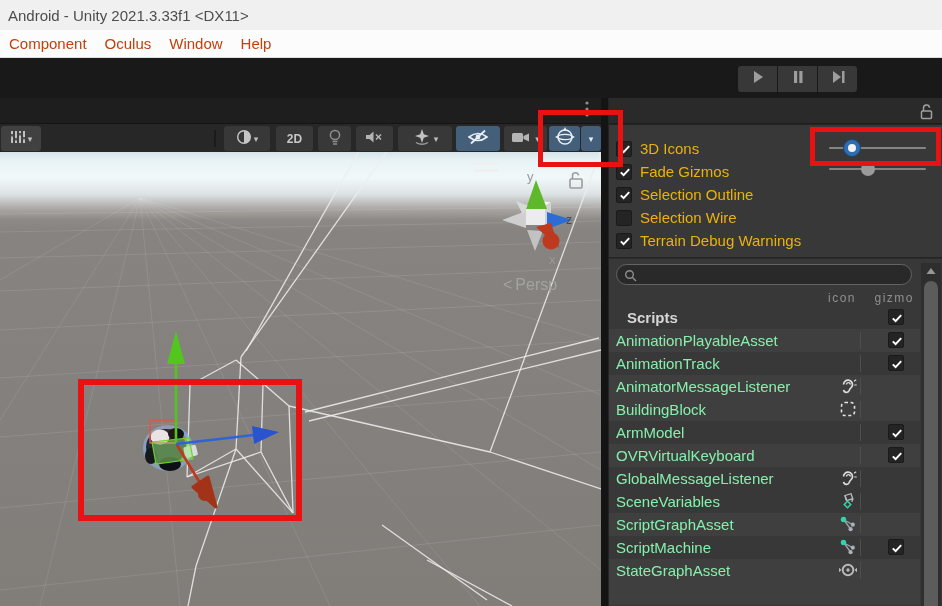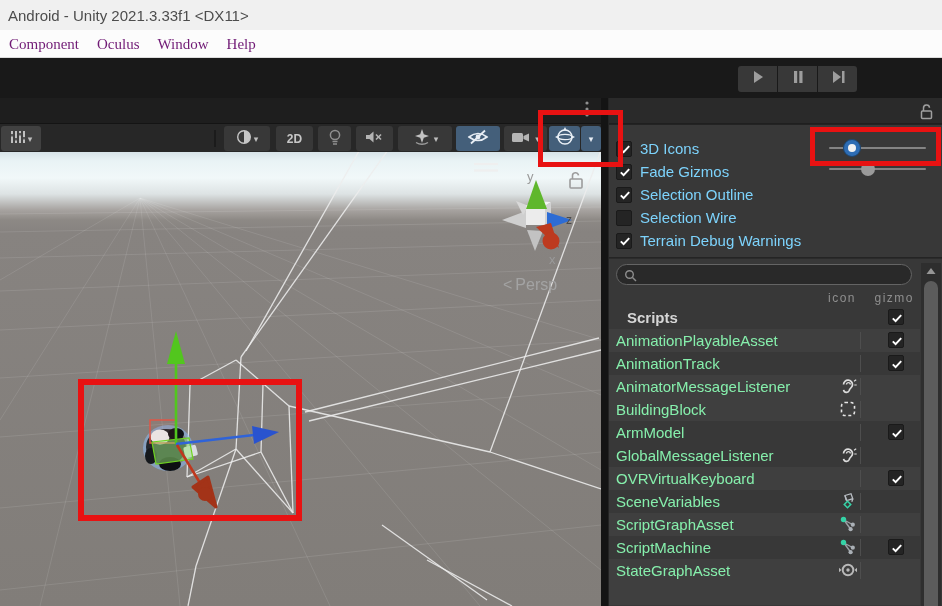--- a/index.html
+++ b/index.html
@@ -5,21 +5,21 @@
   :root { --red:#e81212; --blue:#445f7a; }
   * { margin:0; padding:0; box-sizing:border-box; }
   html,body { width:942px; height:606px; overflow:hidden; background:#1a1a1a;
               font-family:"Liberation Sans", sans-serif; }
   .app { position:relative; width:942px; height:606px; }
 
   
   .titlebar { height:30px; background:#f0f0f0; color:#4d4d4d; font-size:15px;
               display:flex; align-items:center; padding-left:8px; }
   .menubar  { height:28px; background:#fcfcfc; border-bottom:1px solid #dcdcdc;
-              display:flex; align-items:center; color:#701a75; font-size:15px;font-family:Liberation Serif, serif; }
+              display:flex; align-items:center; color:#c2410c; font-size:15px; }
   .menu-item { padding:0 9px; height:28px; line-height:28px; cursor:default; }
 
   
   .main-toolbar { position:relative; height:40px; background:#191919; }
   .playgroup { position:absolute; left:738px; top:8px; display:flex; gap:1px; }
   .pbtn { width:39px; height:26px; background:#383838; display:flex;
           align-items:center; justify-content:center; }
   .pbtn:first-child { border-radius:3px 0 0 3px; }
   .pbtn:last-child  { border-radius:0 3px 3px 0; }
 
@@ -58,21 +58,21 @@
   .lock { position:absolute; right:8px; top:5px; }
 
   
   .popup { position:absolute; left:0; top:26px; right:0; bottom:0;
            background:#383838; border-top:1px solid #232323; overflow:hidden; }
   .toggle-list { position:absolute; left:7px; top:12px; }
   .toggle-row { height:23px; display:flex; align-items:center; gap:8px; }
   .cb { width:16px; height:16px; background:#242424; border:1px solid #1a1a1a;
         border-radius:2px; flex:0 0 auto; }
   .cb svg { display:block; }
-  .toggle-label { font-size:15px; color:#7dd3fc; white-space:nowrap; }
+  .toggle-label { font-size:15px; color:#eab308; white-space:nowrap; }
 
   .track { position:absolute; left:220px; width:97px; height:2px;
            background:#848484; border-radius:1px; }
   #track1 { top:22px; } #track2 { top:43px; }
   #knob1 { position:absolute; top:14px; width:18px; height:18px;
            border-radius:50%; background:#2e6db4; border:1px solid #1d456f; }
   #knob1::after { content:""; position:absolute; left:4px; top:4px; width:8px;
            height:8px; border-radius:50%; background:#f2f2f2; }
   #knob2 { position:absolute; top:37px; width:14px; height:14px;
            border-radius:50%; background:#9a9a9a; }
@@ -476,39 +476,39 @@
             </div>
             <div class="list-row">
               <span class="row-name">ArmModel</span>
               <div class="col-div"></div>
               <div class="cb rowcb">
                 <svg viewBox="0 0 16 16" width="14" height="14" style="margin:0.5px">
                   <path d="M3.2,8.4 L6.4,11.6 L12.8,4.6" fill="none" stroke="#ffffff" stroke-width="2.2"></path>
                 </svg>
               </div>
             </div>
+            <div class="list-row odd">
+              <span class="row-name">OVRVirtualKeyboard</span>
+              <div class="col-div"></div>
+              <div class="cb rowcb">
+                <svg viewBox="0 0 16 16" width="14" height="14" style="margin:0.5px">
+                  <path d="M3.2,8.4 L6.4,11.6 L12.8,4.6" fill="none" stroke="#ffffff" stroke-width="2.2"></path>
+                </svg>
+              </div>
+            </div>
             <div class="list-row">
               <span class="row-name">GlobalMessageListener</span>
               <span class="row-icon">
                 <svg viewBox="0 0 18 18">
                   <path d="M4.5,7.5 a4.5,4.5 0 1 1 9,0.4 c-0.2,2.8 -2.8,3.2 -3.3,5.6 a2.9,2.9 0 0 1 -5.6,-0.6" fill="none" stroke="#dcdcdc" stroke-width="1.7"></path>
                   <path d="M7.5,7.5 a1.9,1.9 0 1 1 3.8,0" fill="none" stroke="#dcdcdc" stroke-width="1.4"></path>
                   <path d="M15,4.2 l2.2,-1.4 M15.3,8 h2.4" stroke="#dcdcdc" stroke-width="1.2"></path>
                 </svg>
               </span>
               <div class="col-div"></div>
-            </div>
-            <div class="list-row odd">
-              <span class="row-name">OVRVirtualKeyboard</span>
-              <div class="col-div"></div>
-              <div class="cb rowcb">
-                <svg viewBox="0 0 16 16" width="14" height="14" style="margin:0.5px">
-                  <path d="M3.2,8.4 L6.4,11.6 L12.8,4.6" fill="none" stroke="#ffffff" stroke-width="2.2"></path>
-                </svg>
-              </div>
             </div>
             <div class="list-row">
               <span class="row-name">SceneVariables</span>
               <span class="row-icon">
                 <svg viewBox="0 0 18 18">
                   <g stroke="#b9bec4" stroke-width="1.3" fill="none">
                     <path d="M6,3.5 l6,-1.8 1.8,5 -6,1.8 Z"></path>
                     <path d="M6,3.5 l1.2,4.8 M13.8,6.7 l-1,3"></path>
                   </g>
                   <rect x="6.2" y="10.2" width="4.6" height="4.6" transform="rotate(45 8.5 12.5)" fill="none" stroke="#35d3a7" stroke-width="1.5"></rect>

